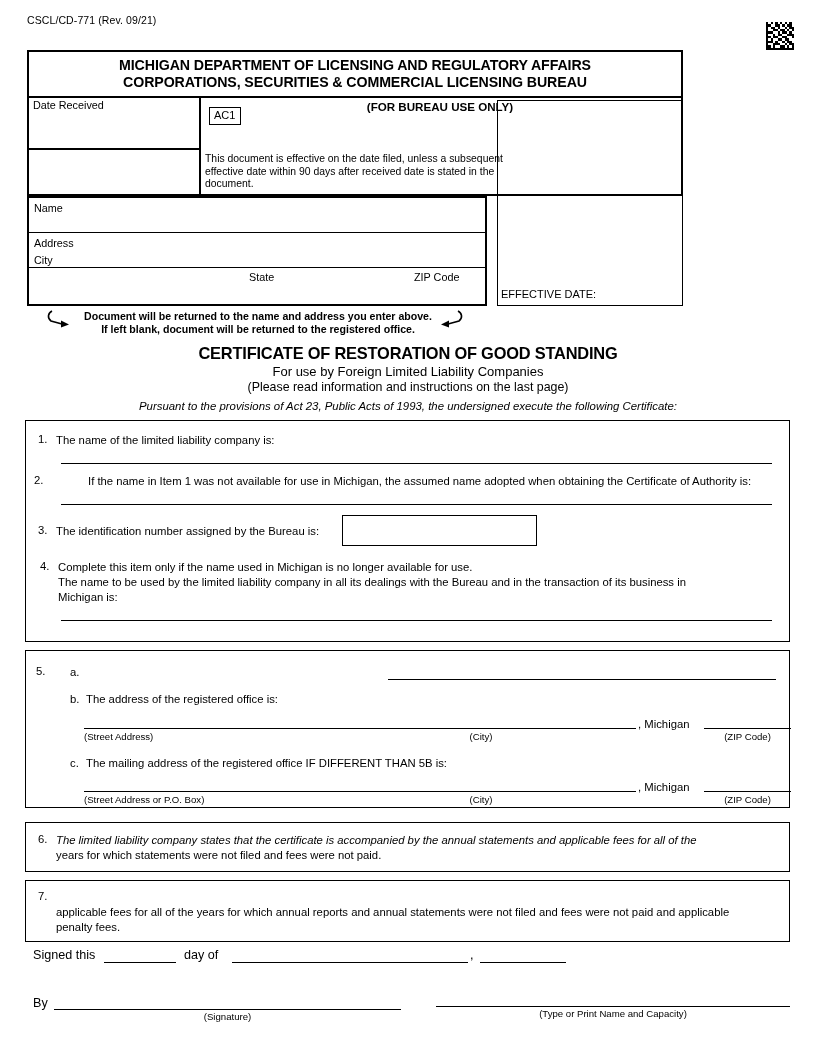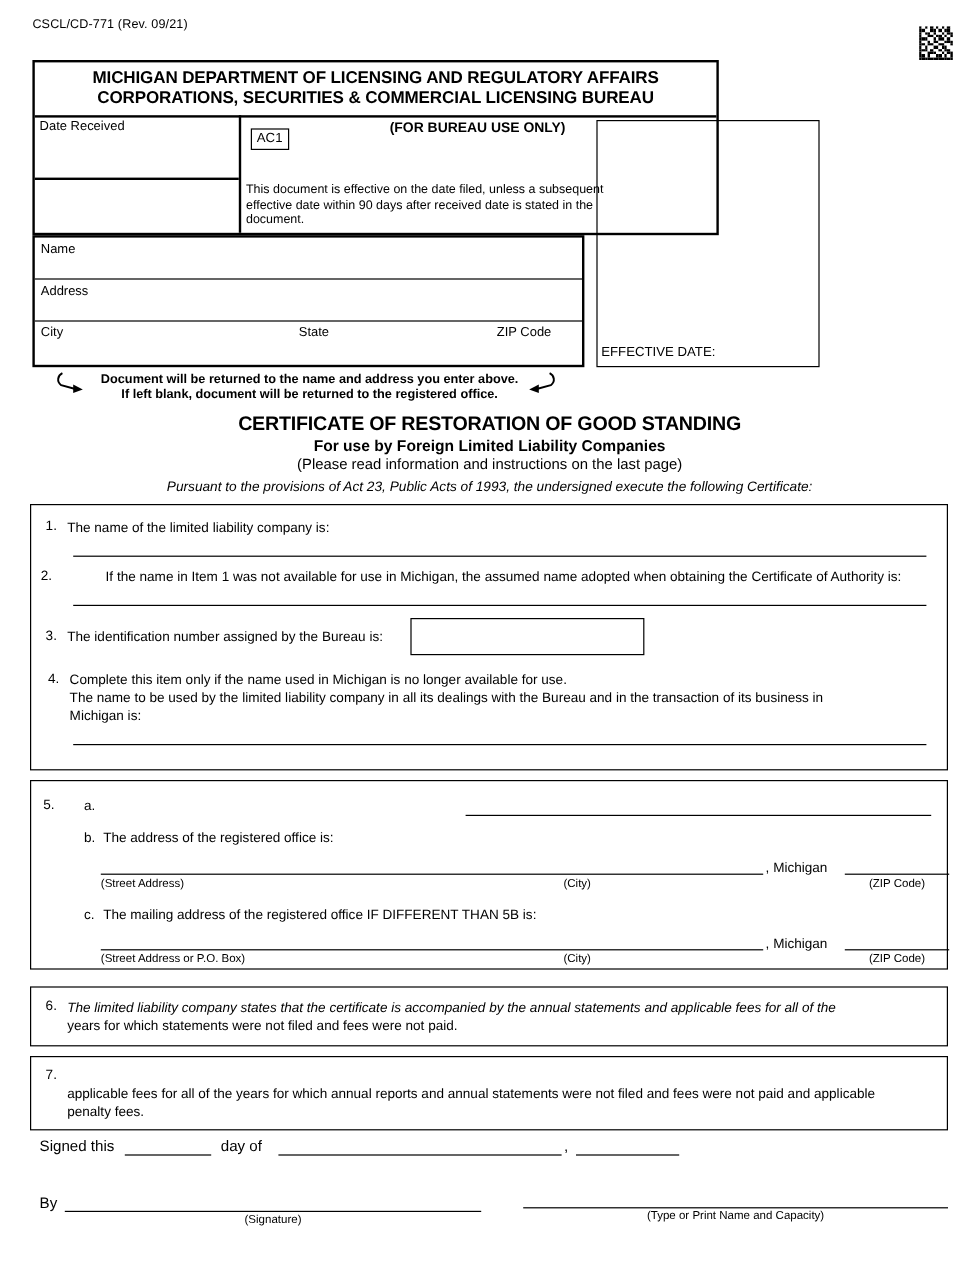--- a/index.html
+++ b/index.html
@@ -42,21 +42,21 @@
     grid-template-rows: repeat(12, 1fr);
     background: #ffffff;
   }
   .barcode i { display: block; background: #000; }
 
   
   .hdr-box {
     position: absolute;
     left: 27px;
     top: 50px;
-    width: 572px;
+    width: 656px;
     height: 146px;
     border: 2px solid #000;
     box-sizing: border-box;
   }
   .hdr-title {
     text-align: center;
     font-weight: bold;
     font-size: 14.2px;
     line-height: 17px;
     padding-top: 5px;
@@ -132,21 +132,21 @@
   }
   .addr-row.r1 { top: 34px; }
   .addr-row.r2 { top: 69px; }
   .addr-lbl {
     position: absolute;
     font-size: 10.8px;
     left: 5px;
   }
   .addr-lbl.name { top: 4px; }
   .addr-lbl.address { top: 39px; }
-  .addr-lbl.city { top: 73px; text-align: right; }
+  .addr-lbl.city { top: 56px; text-align: right; }
   .addr-lbl.state { left: 220px; top: 73px; }
   .addr-lbl.zip { left: 385px; top: 73px; }
 
   
   .effdate-box {
     position: absolute;
     left: 497px;
     top: 100px;
     width: 186px;
     height: 206px;
@@ -189,21 +189,21 @@
     font-size: 16.4px;
     font-weight: bold;
     letter-spacing: -0.2px;
   }
   .cert-sub1 {
     position: absolute;
     left: 0; right: 0;
     top: 364px;
     text-align: center;
     font-size: 13px;
-    font-weight: bold;
+    font-weight: normal;
   }
   .cert-sub2 {
     position: absolute;
     left: 0; right: 0;
     top: 380px;
     text-align: center;
     font-size: 12.4px;
   }
   .pursuant {
     position: absolute;

